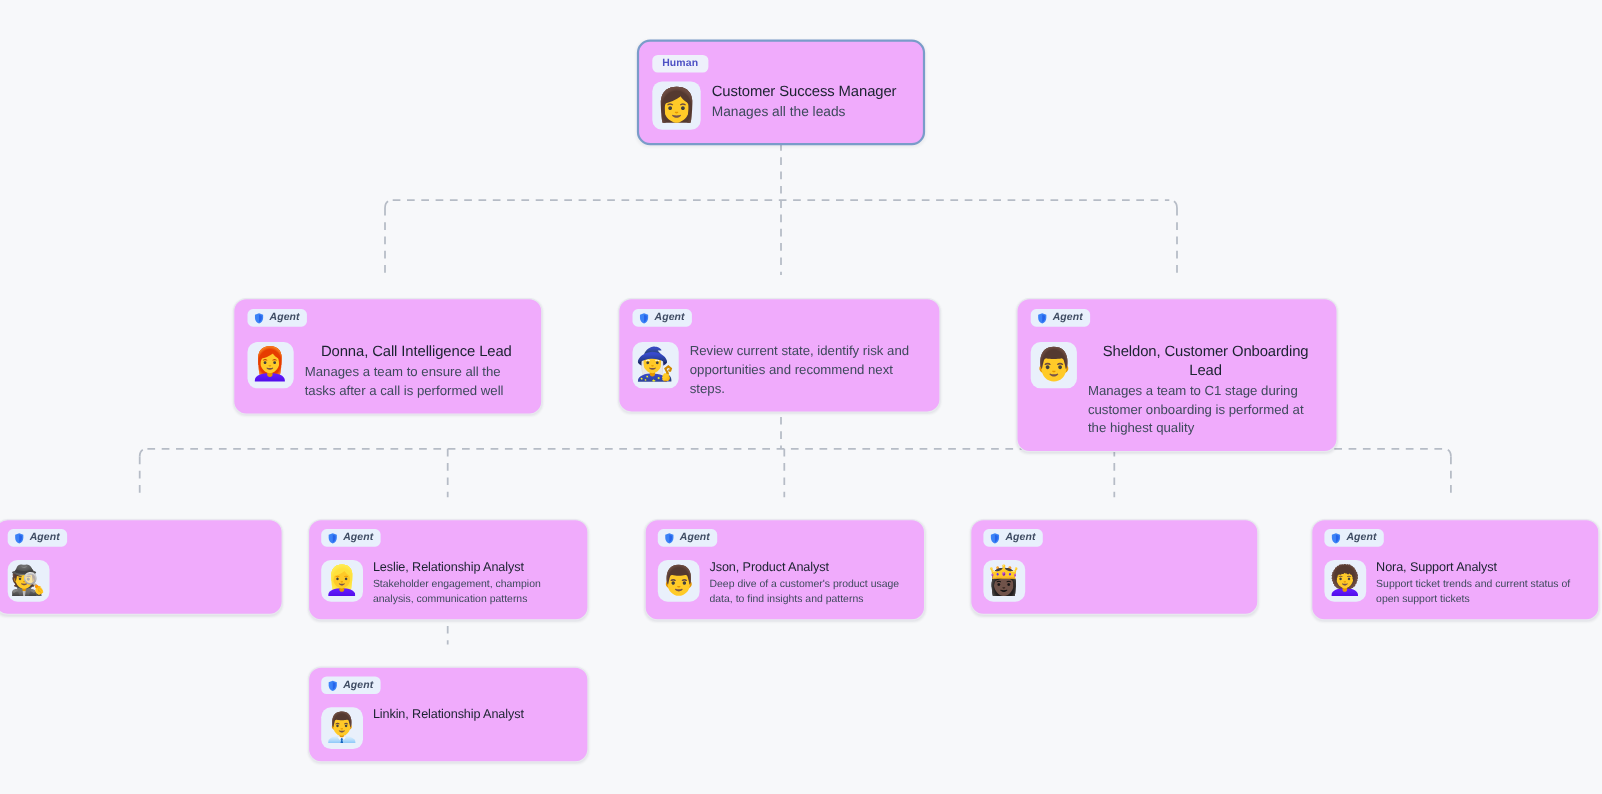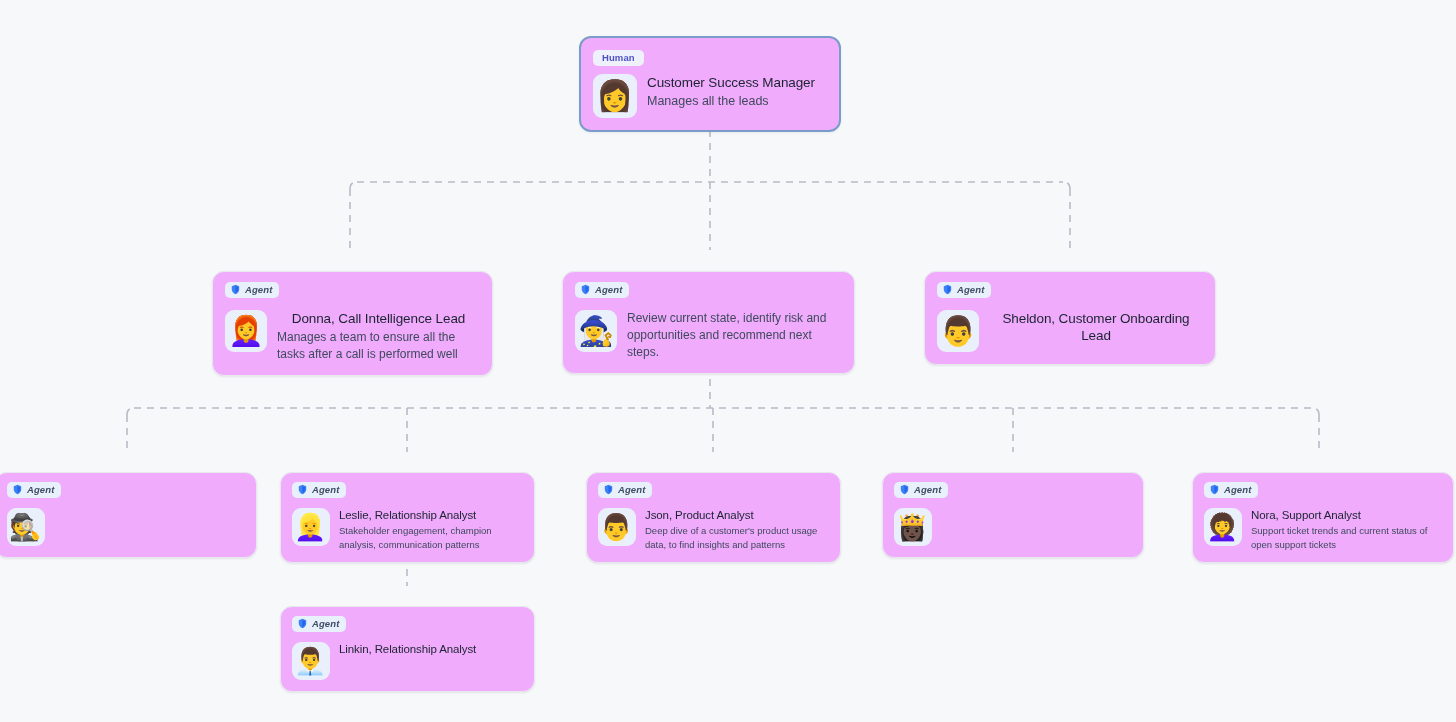--- a/index.html
+++ b/index.html
@@ -211,20 +211,21 @@
           </svg>
       </span>
       <span>Agent</span>
     </div>
     <div class="body">
       <div class="avatar">
         <span>👨</span>
       </div>
       <div class="txt">
         <div class="title">Sheldon, Customer Onboarding Lead</div>
+        <div class="desc">Manages a team to C1 stage during customer onboarding is performed at the highest quality</div>
       </div>
     </div>
   </div>
 
   <div class="node lvl2" style="left:-5px; top:452px; width:262px;">
     <div class="badge agent">
       <span class="bicon">
         <svg viewBox="0 0 16 16" width="11" height="11">
             <path d="M8 1.2 2.6 3.2v4.3c0 3.3 2.3 6.2 5.4 7.3 3.1-1.1 5.4-4 5.4-7.3V3.2L8 1.2Z" fill="#3b82f6"></path>
             <path d="M8 3.1v9.9c2.1-.9 3.6-3 3.6-5.5V4.3L8 3.1Z" fill="#2563eb"></path>

